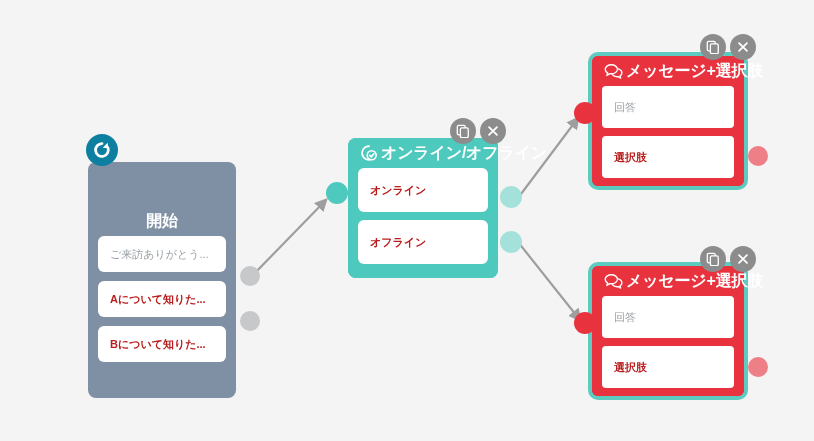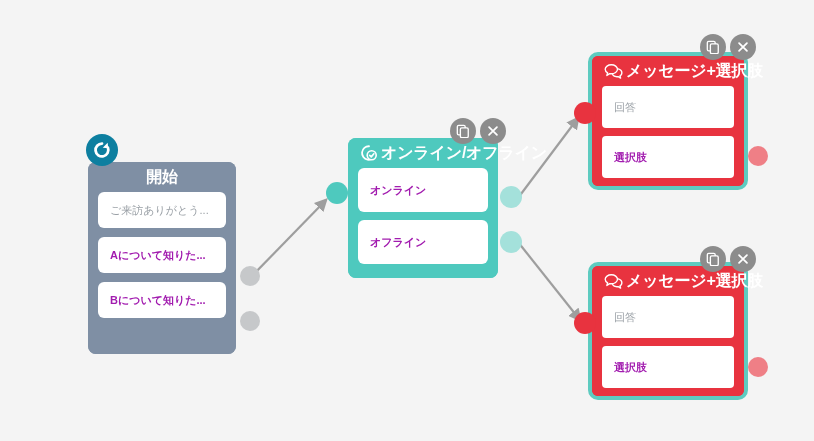--- a/index.html
+++ b/index.html
@@ -61,30 +61,30 @@
     height: 42px;
     margin-bottom: 8px;
     display: flex;
     align-items: center;
     padding: 0 12px;
     font-size: 11px;
     overflow: hidden;
     white-space: nowrap;
   }
   .row.placeholder { color: #9aa0a6; font-weight: normal; }
-  .row.filled      { color: #a21caf; font-weight: bold; }
+  .row.filled      { color: #b91c1c; font-weight: bold; }
 
   
   #node-start {
     left: 88px; top: 162px;
     width: 148px; height: 192px;
     background: #7f8fa4;
     border-radius: 8px;
   }
-  #node-start .node-inner { background: #7f8fa4; padding-top: 0; }
+  #node-start .node-inner { background: #7f8fa4; padding-top: 0; margin-top: 44px; }
   #node-start .row { height: 36px; margin-bottom: 9px; }
 
   .start-icon {
     position: absolute;
     left: 86px; top: 134px;
     width: 32px; height: 32px;
     border-radius: 50%;
     background: #0d7fa0;
     display: flex; align-items: center; justify-content: center;
     z-index: 6;

